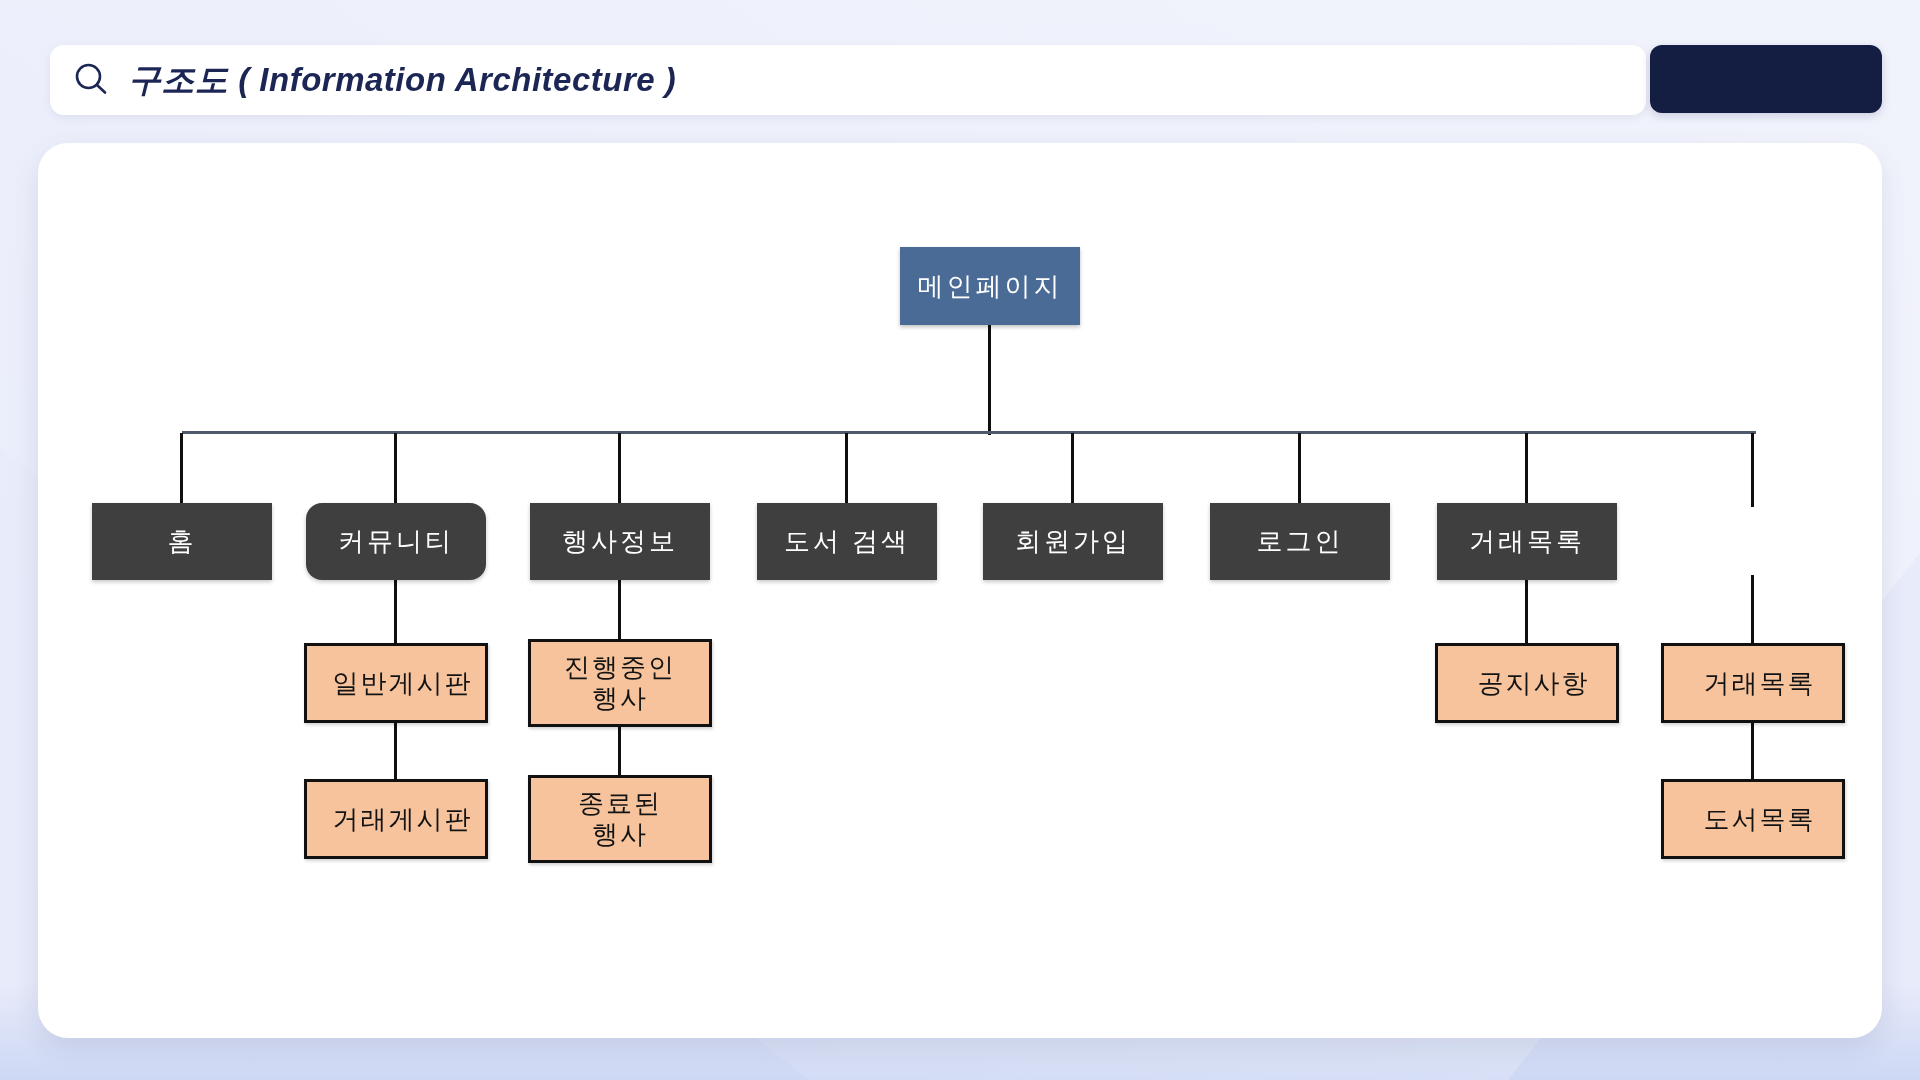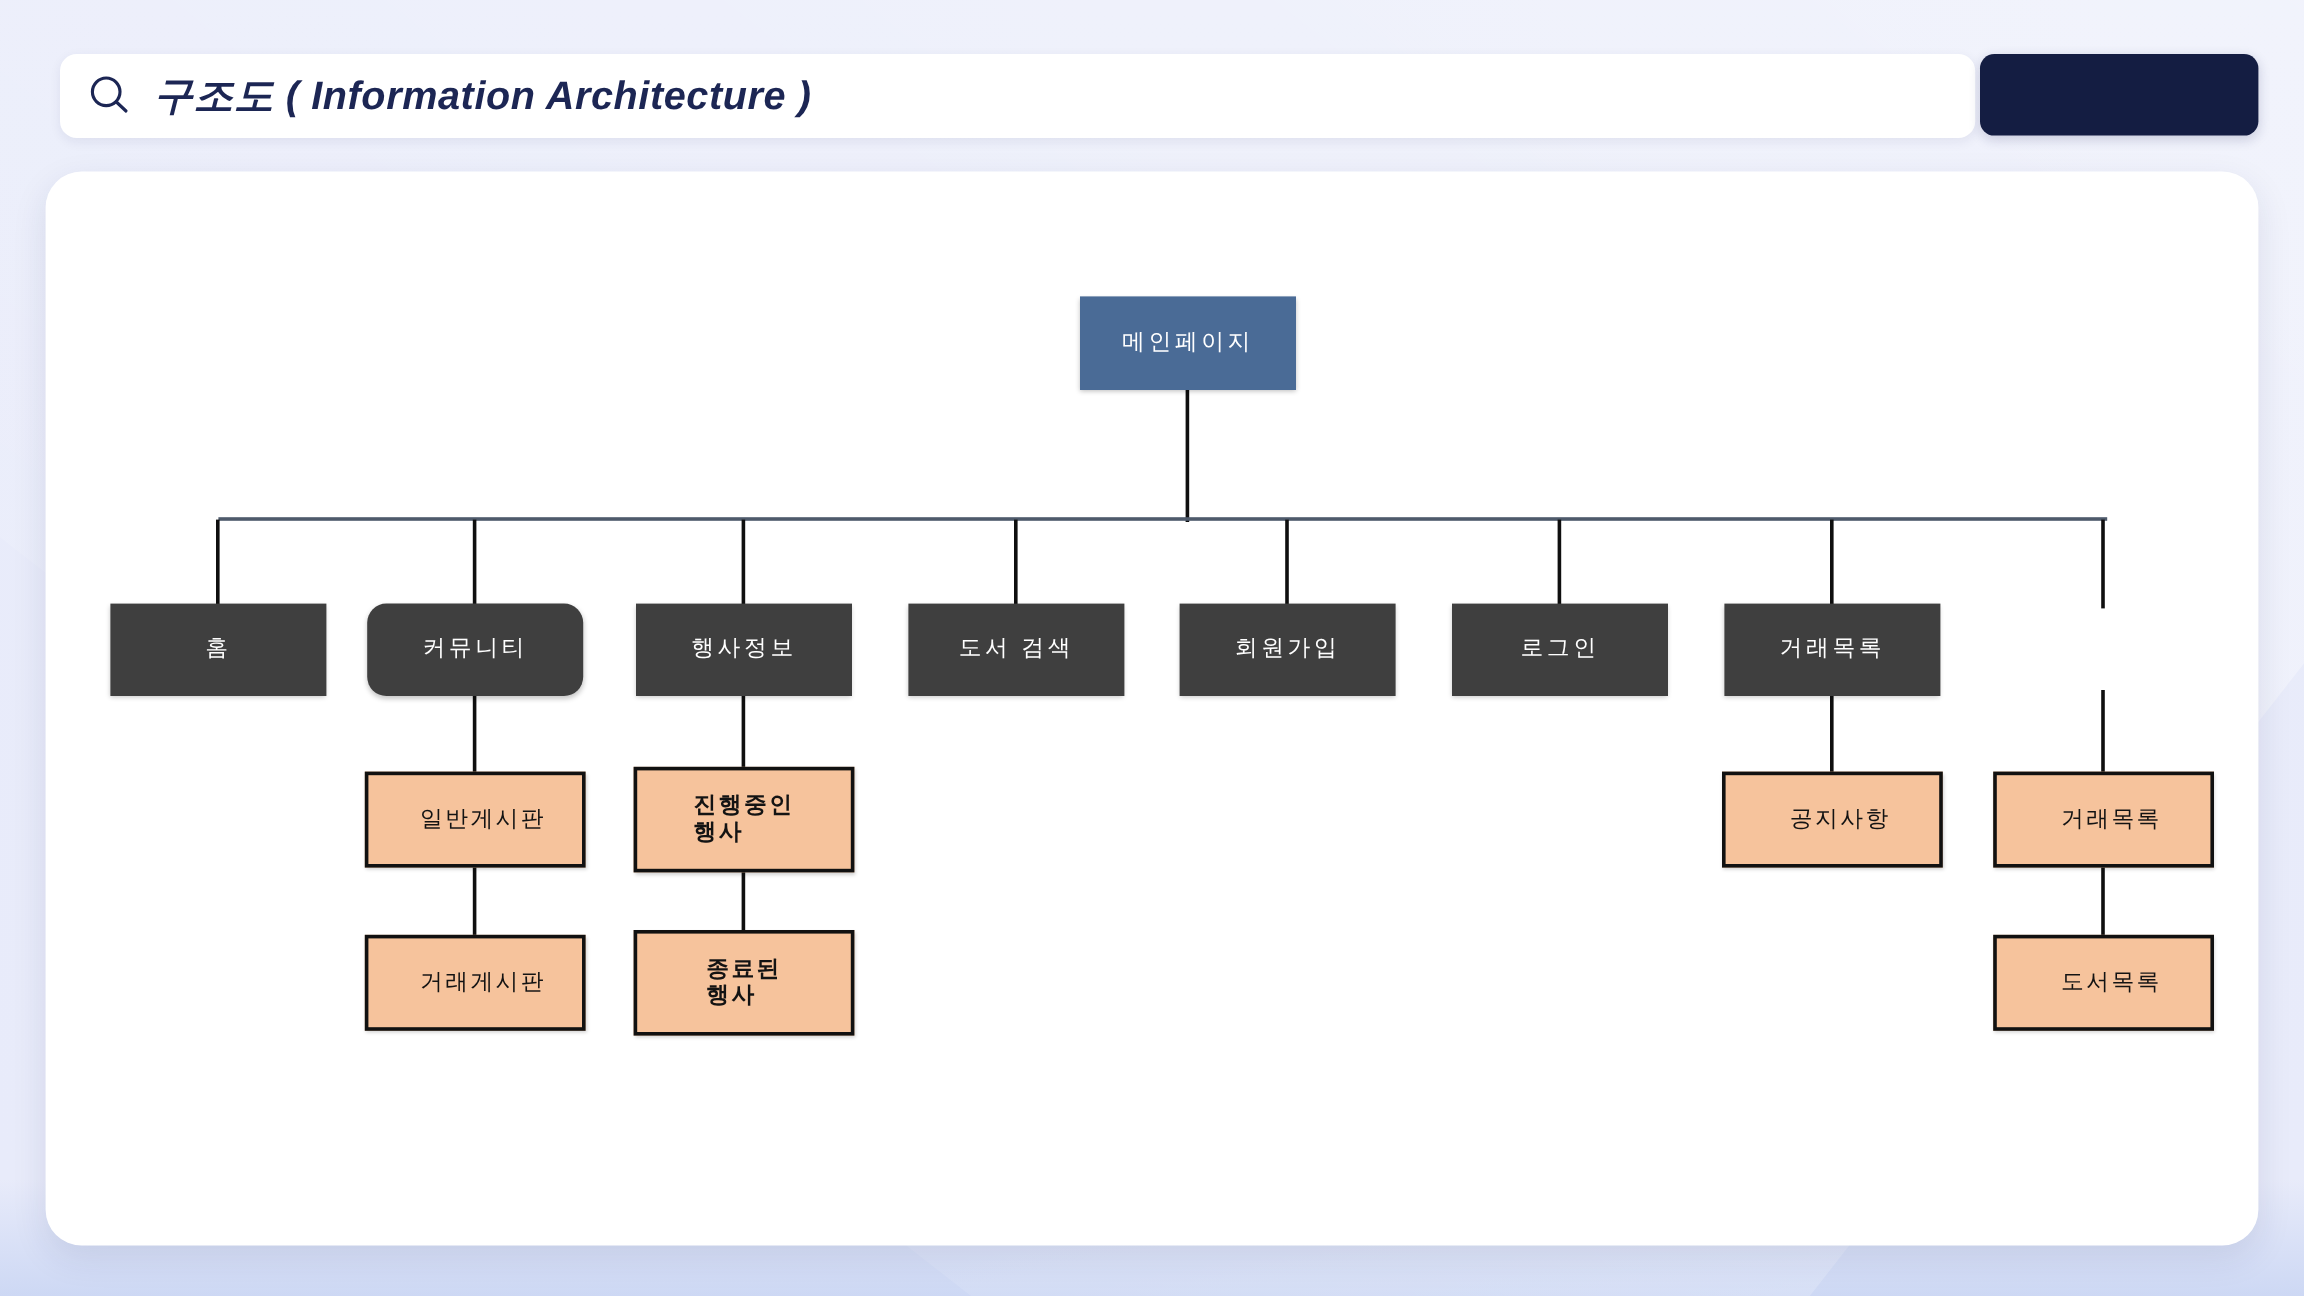--- a/index.html
+++ b/index.html
@@ -34,38 +34,38 @@
   }
   
   .panel {
     position:absolute; left:38px; top:143px; width:1844px; height:895px;
     background:#ffffff; border-radius:30px;
     box-shadow:0 10px 28px rgba(30,40,90,0.10);
   }
   
   .node {
     position:absolute; z-index:2;
-    display:flex; align-items:center; justify-content:center; text-align:left;
-    font-size:19px; white-space:pre-line; line-height:1.18;
+    display:flex; align-items:center; justify-content:center; text-align:center;
+    font-size:26px; white-space:pre-line; line-height:1.18;
   }
   .node.root {
     width:180px; height:78px; background:#4a6b96; color:#ffffff;
     letter-spacing:3px; box-shadow:0 2px 4px rgba(0,0,0,0.25);
   }
   .node.l2 {
     width:180px; height:77px; background:#3f3f3f; color:#ffffff;
     letter-spacing:3px; box-shadow:0 2px 4px rgba(0,0,0,0.22);
   }
   .node.l3 {
     width:184px; background:#f6c39c; color:#131313;
     border:3px solid #111111; letter-spacing:2px;
     box-shadow:1px 2px 3px rgba(0,0,0,0.18);
   }
   .node.h1 { height:80px;padding-left:13px; }
-  .node.h2 { height:88px;font-weight:bold; }
+  .node.h2 { height:88px; }
   .conn-v { position:absolute; width:3px; background:#0f0f0f; z-index:1; }
   .conn-h { position:absolute; height:3px; background:#4e5a6b; z-index:1; }
 </style>
 </head>
 <body>
 
 <div class="bg-swoosh"></div>
 
 <div class="search-bar">
   <svg class="search-icon" viewBox="0 0 38 38">

